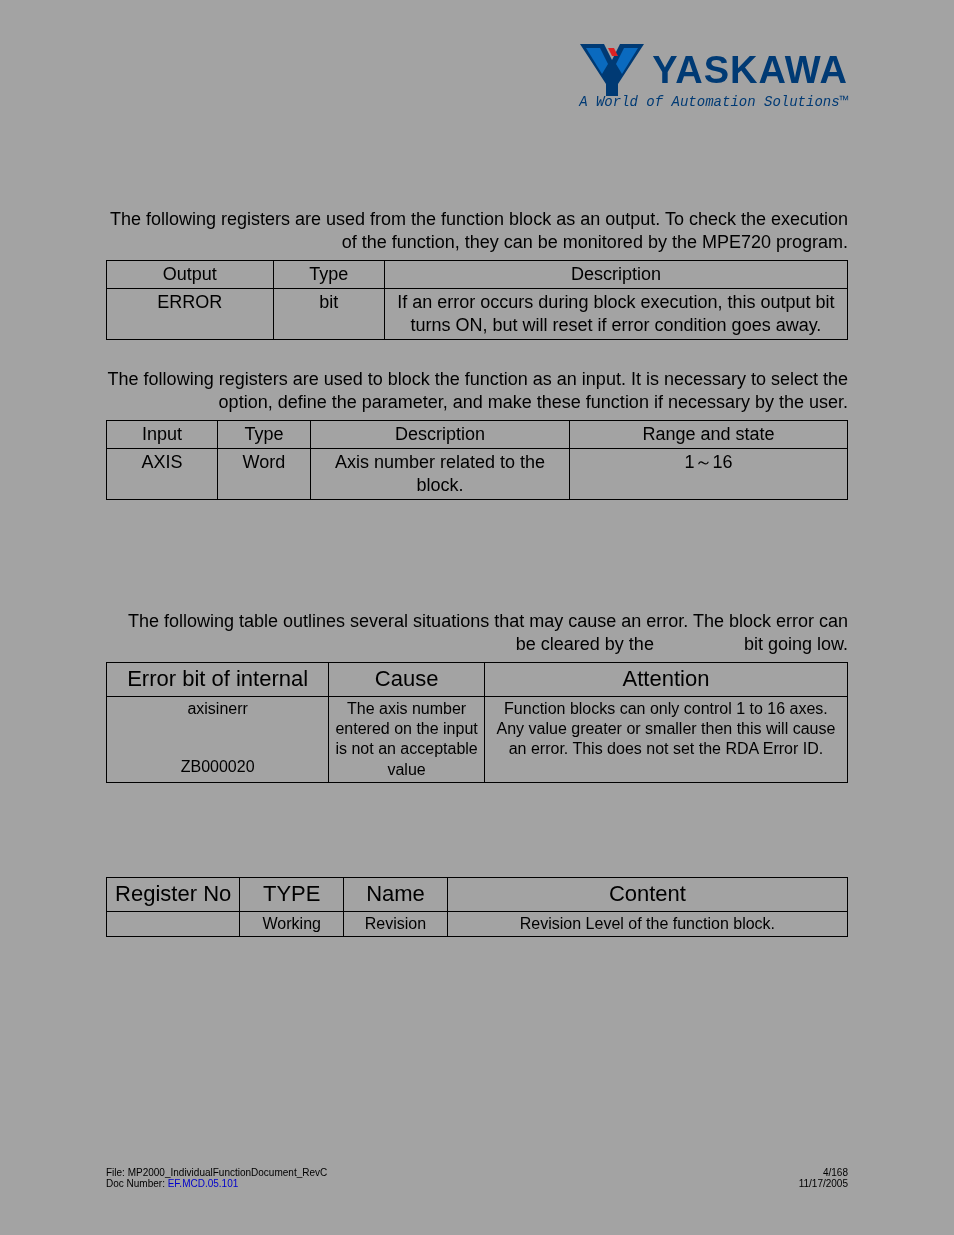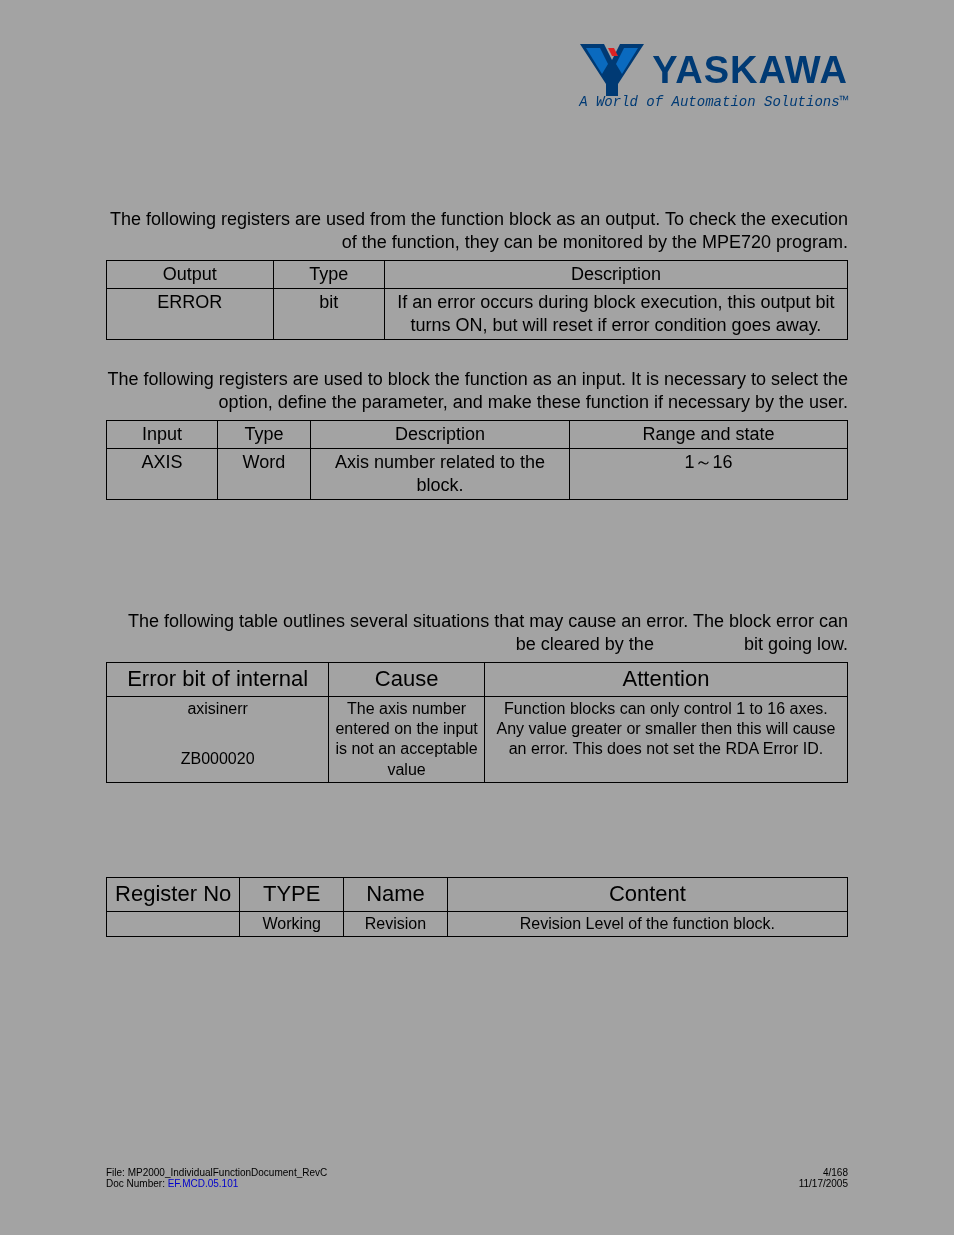--- a/index.html
+++ b/index.html
@@ -65,21 +65,21 @@
     table.doc th, table.doc td {
       border: 1.2px solid #000;
       padding: 2px 6px;
       vertical-align: top;
       text-align: center;
       font-weight: normal;
     }
     table.doc th { text-align: center; }
     .eb-sub {
       display: block;
-      margin-top: 30px;
+      margin-top: 38px;
     }
     .sm table.doc { font-size: 16px; }
     .sm table.doc th { font-size: 22px; }
     .footer {
       position: absolute;
       bottom: 46px;
       left: 106px;
       right: 106px;
       font-size: 10px;
       color: #000;

